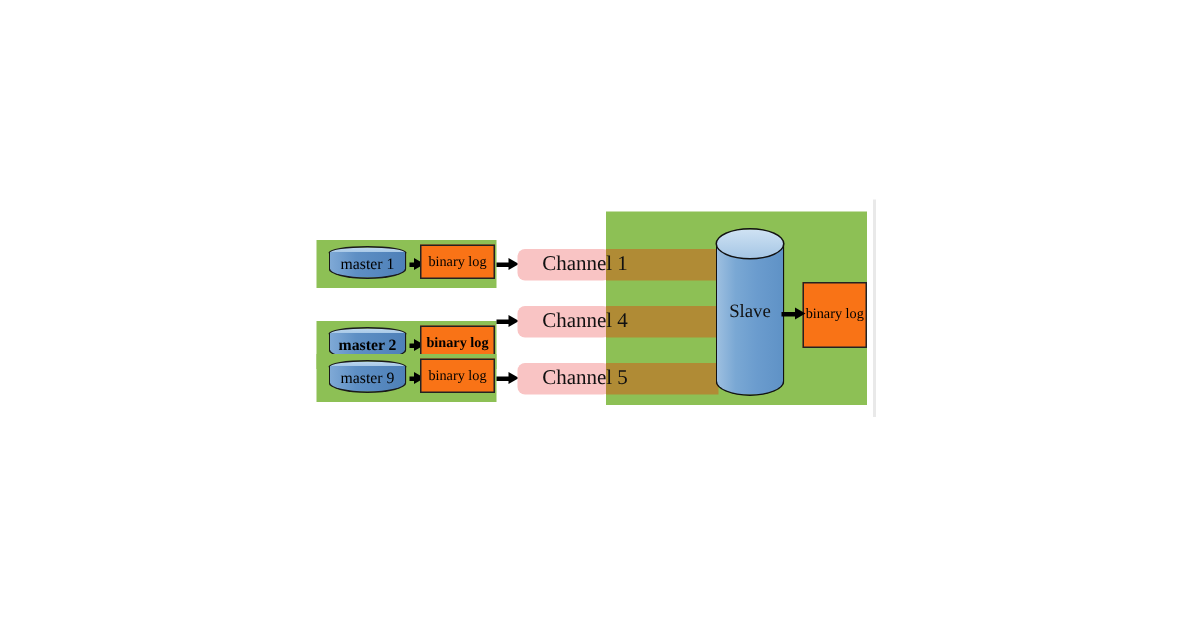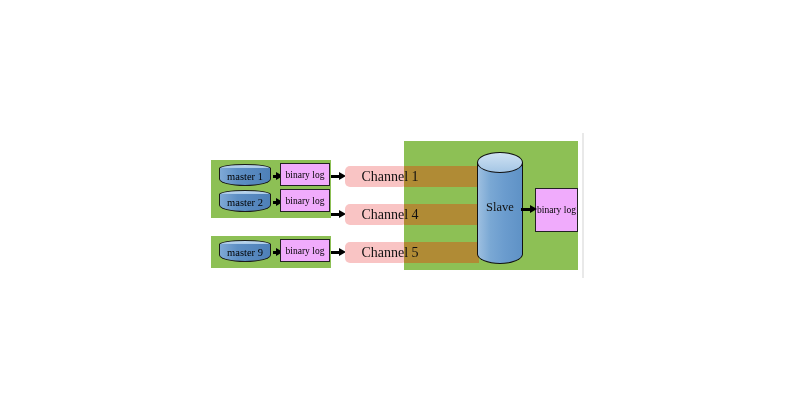--- a/index.html
+++ b/index.html
@@ -26,21 +26,21 @@
   
   .master-row {
     position: absolute;
     left: 211px;
     width: 120px;
     height: 32px;
     background: #8dc055;
     box-sizing: border-box;
   }
   .master-row.r1 { top: 160px; }
-  .master-row.r2 { top: 186px; }
+  .master-row.r2 { top: 214px; font-weight: bold; }
   .master-row.r3 { top: 236px; }
 
   
   .master-db {
     position: absolute;
     left: 8px;
     top: 4px;
     width: 52px;
     height: 24px;
   }
@@ -74,21 +74,21 @@
     text-align: center;
     font-size: 10.5px;
     color: #000;
     line-height: 15px;
     white-space: nowrap;
   }
 
   
   .binlog-box {
     position: absolute;
-    background: #f0abfc;
+    background: #f97316;
     border: 1.3px solid #222222;
     box-sizing: border-box;
     font-size: 9.5px;
     color: #000;
     display: flex;
     align-items: center;
     justify-content: center;
     white-space: nowrap;
   }
   .master-row .binlog-box {

